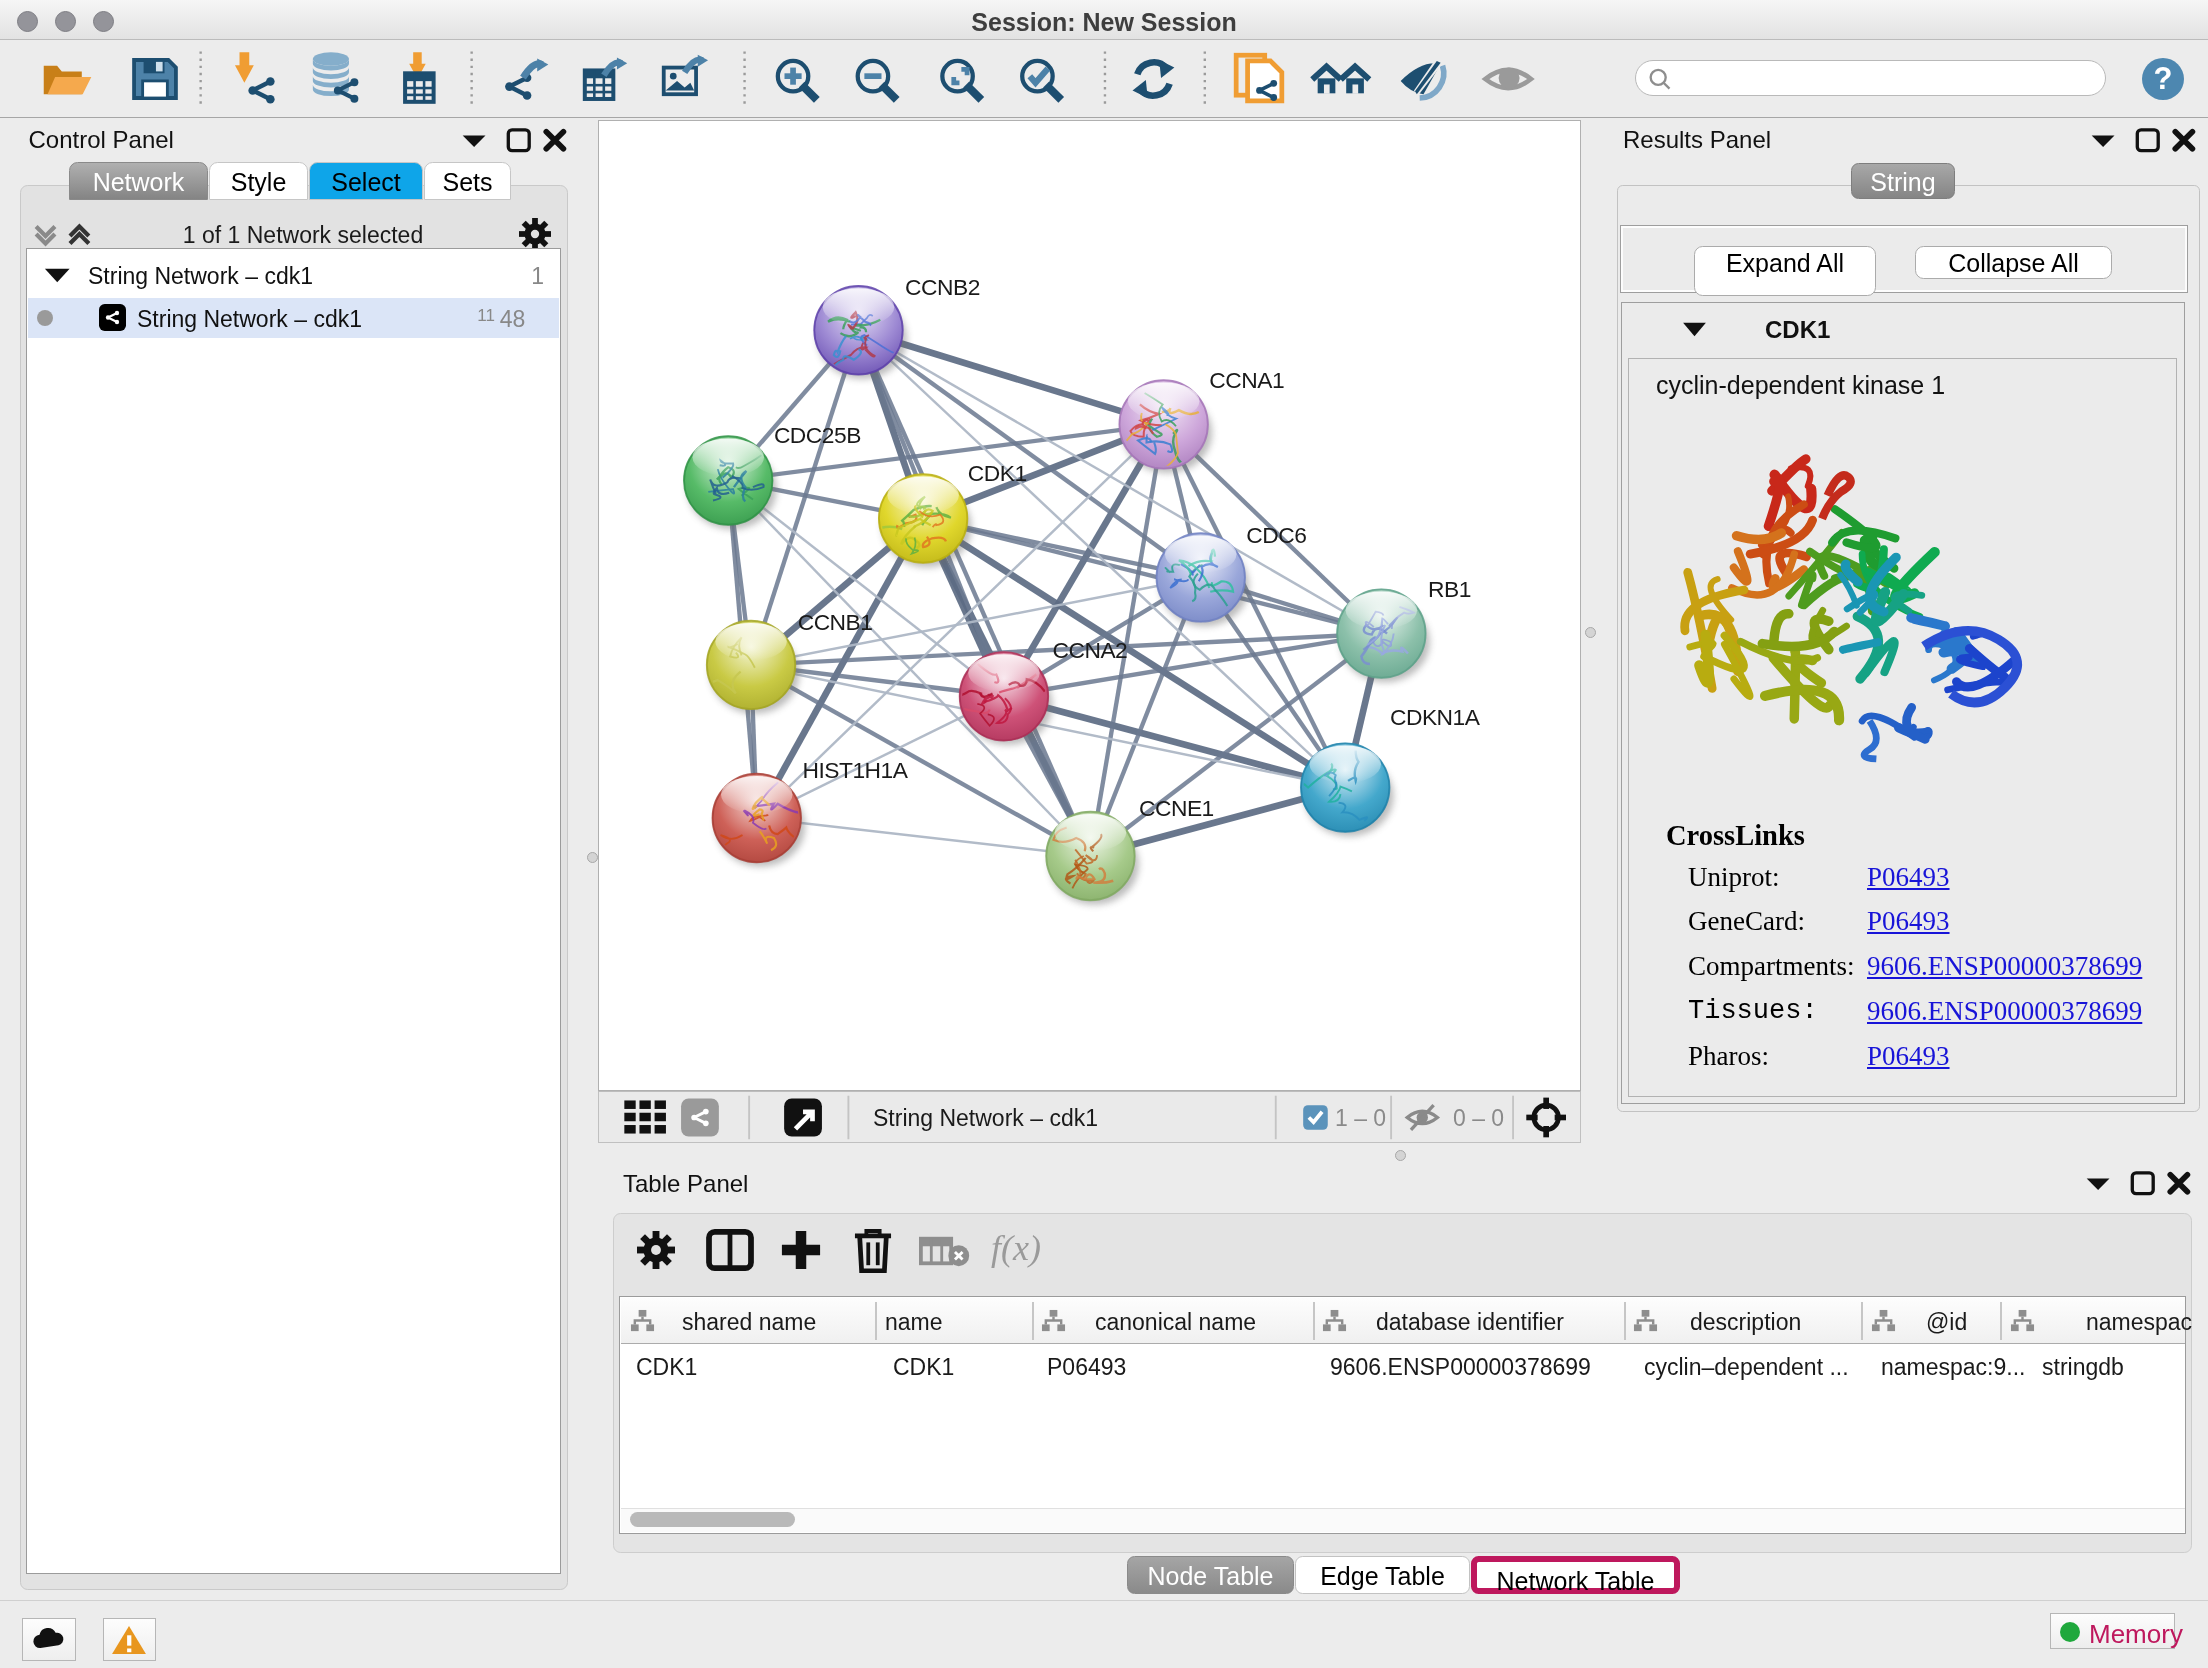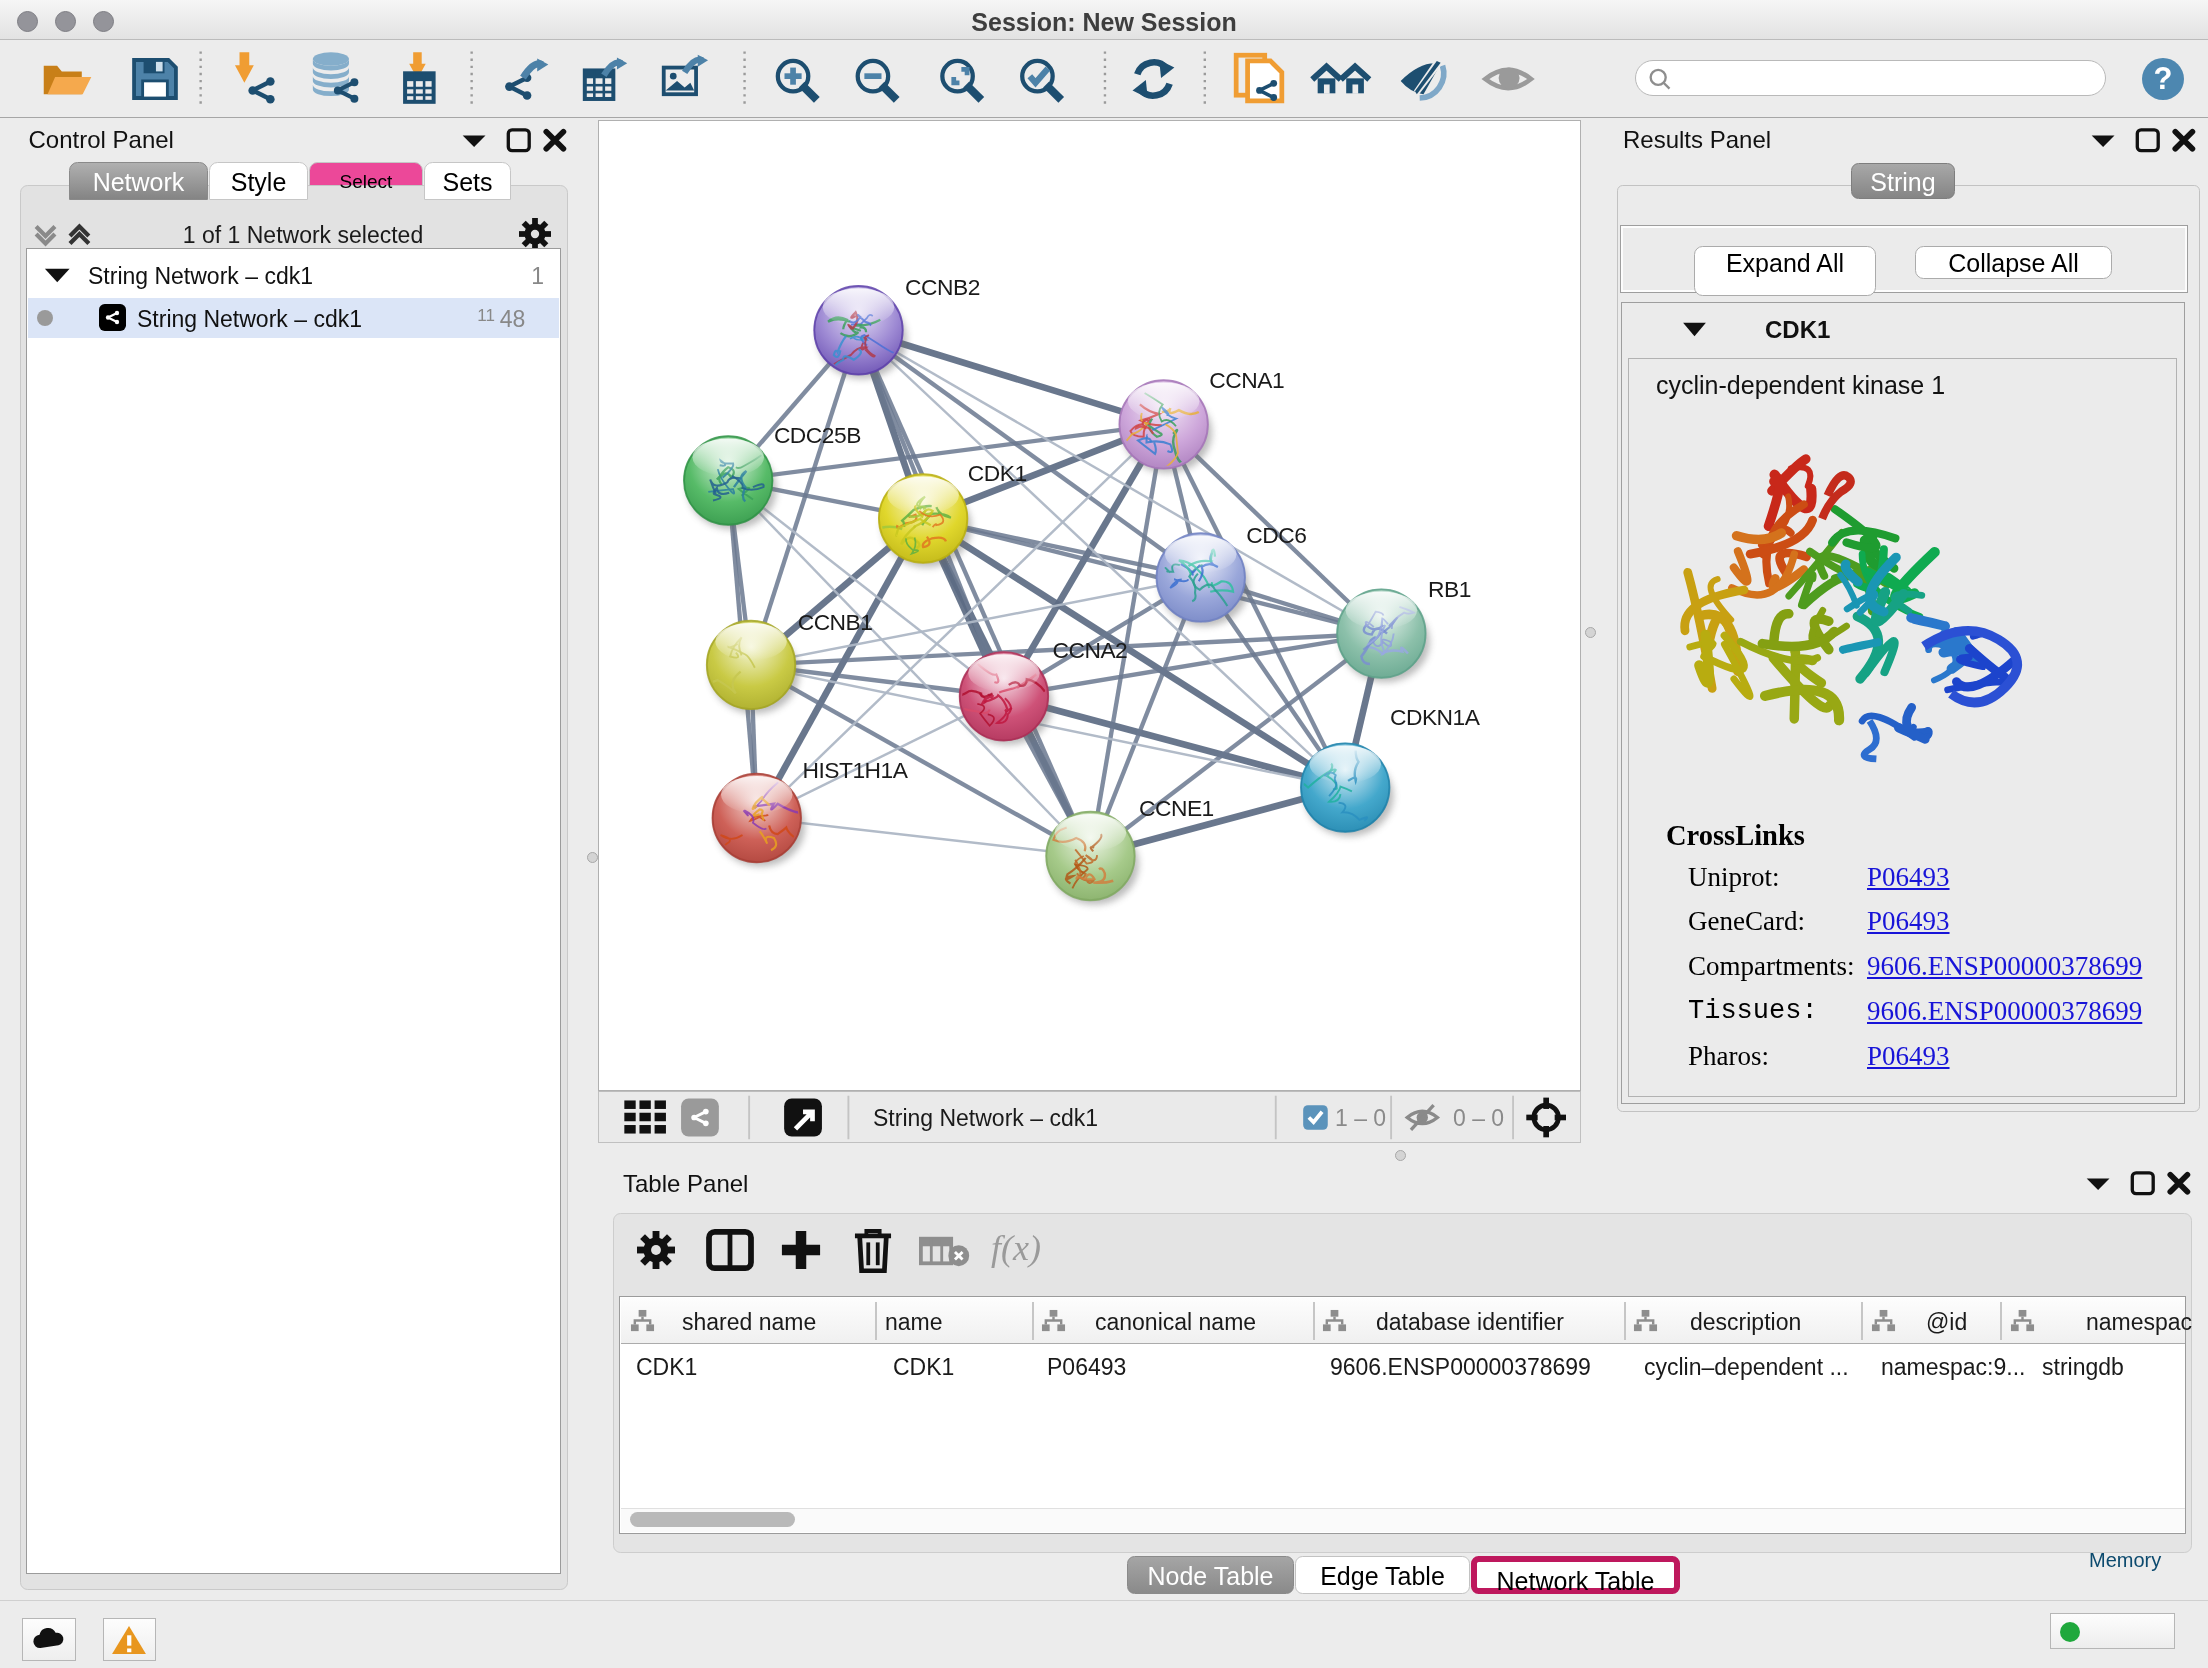--- a/index.html
+++ b/index.html
@@ -144,21 +144,21 @@
 <div style="position:absolute;left:2142px;top:58px;width:42px;height:42px;border-radius:21px;background:#4d87b0"></div>
 <div style="position:absolute;left:2142px;top:58px;width:42px;height:42px;text-align:center;font-size:31px;font-weight:bold;color:#fff;line-height:42px">?</div>
 <div style="position:absolute;left:28.5px;top:126px;font-size:24px;color:#111">Control Panel</div>
 <svg style="position:absolute;left:457px;top:126px" width="114" height="28.5" viewBox="0 0 120 30">
     <path d="M 6 10 L 30 10 L 18 22 Z" fill="#111"></path>
     <rect x="54" y="4" width="22" height="22" rx="4" fill="none" stroke="#111" stroke-width="3.5"></rect>
     <path d="M 94 6 L 112 24 M 112 6 L 94 24" stroke="#111" stroke-width="6" stroke-linecap="round"></path>
   </svg>
 <div style="position:absolute;left:69px;top:162px;width:139px;height:38px;background:linear-gradient(#b0b0b0,#848484);color:#fff;border:1px solid #8a8a8a;border-radius:8.6px 8.6px 0 0;font-size:25px;text-align:center;line-height:38px;z-index:5">Network</div>
 <div style="position:absolute;left:209px;top:162px;width:99px;height:38px;background:#fff;color:#000;border:1px solid #c6c6c6;border-radius:8.6px 8.6px 0 0;font-size:25px;text-align:center;line-height:38px;z-index:5">Style</div>
-<div style="position:absolute;left:309px;top:162px;width:114px;height:24px;background:#ec4899;color:#000;border:1px solid #c6c6c6;border-radius:8.6px 8.6px 0 0;font-size:19px;text-align:center;line-height:38px;z-index:5">Select</div>
+<div style="position:absolute;left:309px;top:162px;width:114px;height:38px;background:#0ea5e9;color:#000;border:1px solid #c6c6c6;border-radius:8.6px 8.6px 0 0;font-size:25px;text-align:center;line-height:38px;z-index:5">Select</div>
 <div style="position:absolute;left:424px;top:162px;width:87px;height:38px;background:#fff;color:#000;border:1px solid #c6c6c6;border-radius:8.6px 8.6px 0 0;font-size:25px;text-align:center;line-height:38px;z-index:5">Sets</div>
 <div style="position:absolute;left:20px;top:185px;width:548px;height:1405px;background:#e2e2e2;border:1px solid #c9c9c9;border-radius:7.6px"></div>
 <svg style="position:absolute;left:32px;top:219px" width="76" height="32" viewBox="0 0 80 34">
     <path d="M 4 8 L 14 18 L 24 8 M 4 16 L 14 26 L 24 16" stroke="#8a8a8a" stroke-width="4.5" fill="none"></path>
     <path d="M 40 18 L 50 8 L 60 18 M 40 26 L 50 16 L 60 26" stroke="#333" stroke-width="4.5" fill="none"></path>
   </svg>
 <div style="position:absolute;left:95px;top:222px;width:416px;text-align:center;font-size:23px;color:#1a1a1a">1 of 1 Network selected</div>
 <svg style="position:absolute;left:519px;top:218px" width="32" height="32" viewBox="0 0 34 34">
     <rect x="13.94" y="0" width="6.12" height="10.2" fill="#111" transform="rotate(0 17.0 17.0)"></rect>
     <rect x="13.94" y="0" width="6.12" height="10.2" fill="#111" transform="rotate(45 17.0 17.0)"></rect>
@@ -772,13 +772,13 @@
     <path d="M 10 22 a 7 7 0 0 1 -1 -14 a 9 9 0 0 1 17 -2 a 6.5 6.5 0 0 1 3 13 Z" fill="#111"></path>
   </svg>
 <div style="position:absolute;left:103px;top:1618px;width:53px;height:43px;background:linear-gradient(#fdfdfd,#eee);border:1px solid #b6b6b6"></div>
 <svg style="position:absolute;left:110px;top:1624px" width="38" height="32" viewBox="0 0 40 34">
     <path d="M 20 2 L 38 32 L 2 32 Z" fill="#e8961e"></path>
     <rect x="18" y="12" width="4.5" height="11" fill="#fff"></rect>
     <rect x="18" y="26" width="4.5" height="4" fill="#fff"></rect>
   </svg>
 <div style="position:absolute;left:2050px;top:1613px;width:125px;height:36px;background:linear-gradient(#fdfdfd,#ededed);border:1px solid #b6b6b6"></div>
 <div style="position:absolute;left:2060px;top:1622px;width:20px;height:20px;border-radius:10.5px;background:#1fa83c"></div>
-<div style="position:absolute;left:2089px;top:1549px;font-size:20px;color:#0c4a6e">Memory</div>
+<div style="position:absolute;left:2089px;top:1619px;font-size:26px;color:#be185d">Memory</div>
 
 </body></html>

